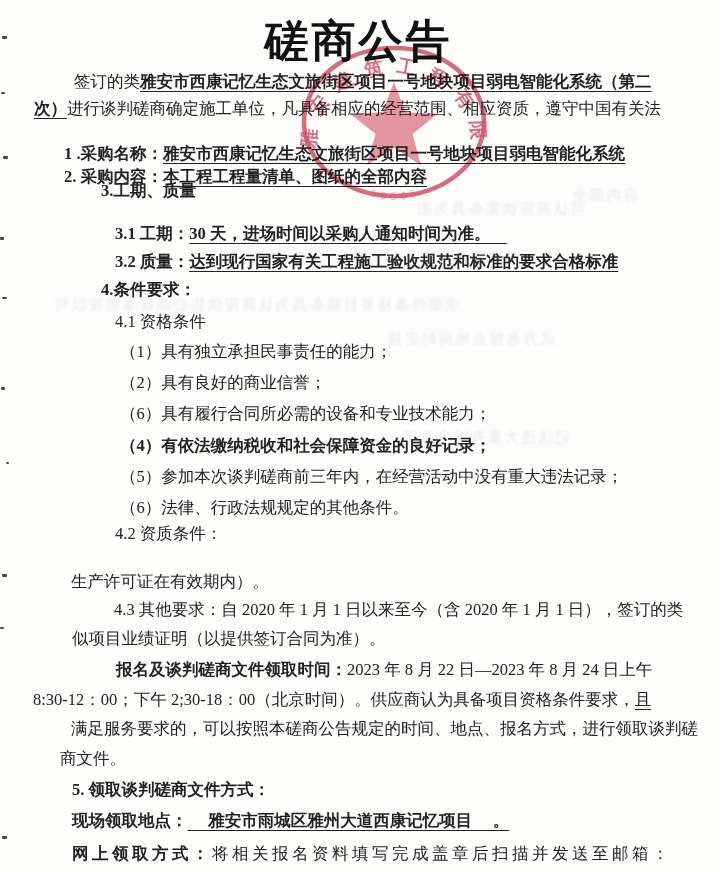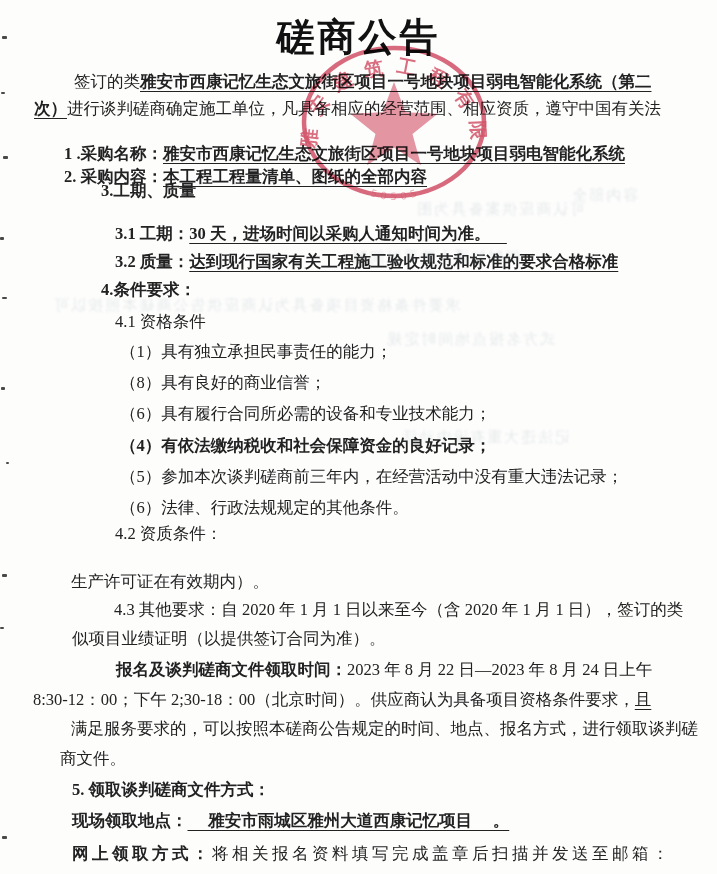--- a/index.html
+++ b/index.html
@@ -7,21 +7,21 @@
     position:relative; width:717px; height:874px; margin:0 auto;
     background:#fdfdfc; overflow:hidden;
     font-family:"Liberation Serif","DejaVu Serif",serif;
     color:#1f1f1f;
   }
   .ln{position:absolute; white-space:pre; font-size:16.5px; line-height:1.25; color:#222;}
   .b{font-weight:bold;}
   .u{text-decoration:underline; text-underline-offset:4px; text-decoration-thickness:1.4px;}
   #title{
     position:absolute; top:12px; left:0; width:100%; text-align:center;
-    font-size:38px; font-weight:bold; letter-spacing:3px; color:#111;
+    font-size:44px; font-weight:bold; letter-spacing:3px; color:#111;
   }
   .bleed{
     position:absolute; white-space:pre; font-size:15px; letter-spacing:2px;
     color:#8a97a3; opacity:.20; filter:blur(1.1px); transform:scaleX(-1);
   }
   .speck{position:absolute; background:#1c1c1c; border-radius:1px; opacity:.8;}
   #seal{
     position:absolute; left:298px; top:42px; width:192px; height:162px;
     mix-blend-mode:multiply; pointer-events:none;
   }
@@ -40,21 +40,21 @@
   <div class="ln" style="left:64px; top:144px;"><span class="b">1 .采购名称：</span><span class="u b">雅安市西康记忆生态文旅街区项目一号地块项目弱电智能化系统</span></div>
   <div class="ln" style="left:64px; top:167px;"><span class="b">2. 采购内容：</span><span class="u b">本工程工程量清单、图纸的全部内容</span></div>
 
   <div class="ln b" style="left:101px; top:181px;">3.工期、质量</div>
   <div class="ln" style="left:115px; top:224px;"><span class="b">3.1 工期：</span><span class="u b">30 天，进场时间以采购人通知时间为准。　</span></div>
   <div class="ln" style="left:115px; top:252px;"><span class="b">3.2 质量：</span><span class="u b">达到现行国家有关工程施工验收规范和标准的要求合格标准</span></div>
 
   <div class="ln b" style="left:101px; top:280px;">4.条件要求：</div>
   <div class="ln" style="left:115px; top:312px;">4.1 资格条件</div>
   <div class="ln" style="left:120px; top:342px;">（1）具有独立承担民事责任的能力；</div>
-  <div class="ln" style="left:120px; top:373px;">（8）具有良好的商业信誉；</div>
+  <div class="ln" style="left:120px; top:373px;">（2）具有良好的商业信誉；</div>
   <div class="ln" style="left:120px; top:404px;">（6）具有履行合同所必需的设备和专业技术能力；</div>
   <div class="ln" style="left:120px; top:436px;font-weight:bold;">（4）有依法缴纳税收和社会保障资金的良好记录；</div>
   <div class="ln" style="left:120px; top:467px;">（5）参加本次谈判磋商前三年内，在经营活动中没有重大违法记录；</div>
   <div class="ln" style="left:120px; top:498px;">（6）法律、行政法规规定的其他条件。</div>
   <div class="ln" style="left:115px; top:524px;">4.2 资质条件：</div>
   <div class="ln" style="left:71px; top:572px;">生产许可证在有效期内）。</div>
   <div class="ln" style="left:114px; top:600px;"><span>4.3 其他要求：</span><span>自 2020 年 1 月 1 日以来至今（含 2020 年 1 月 1 日），签订的类</span></div>
   <div class="ln" style="left:72px; top:629px;">似项目业绩证明（以提供签订合同为准）。</div>
 
   <div class="ln" style="left:100px; top:660px;margin-left:16px;"><span class="b">报名及谈判磋商文件领取时间：</span><span>2023 年 8 月 22 日—2023 年 8 月 24 日上午</span></div>

